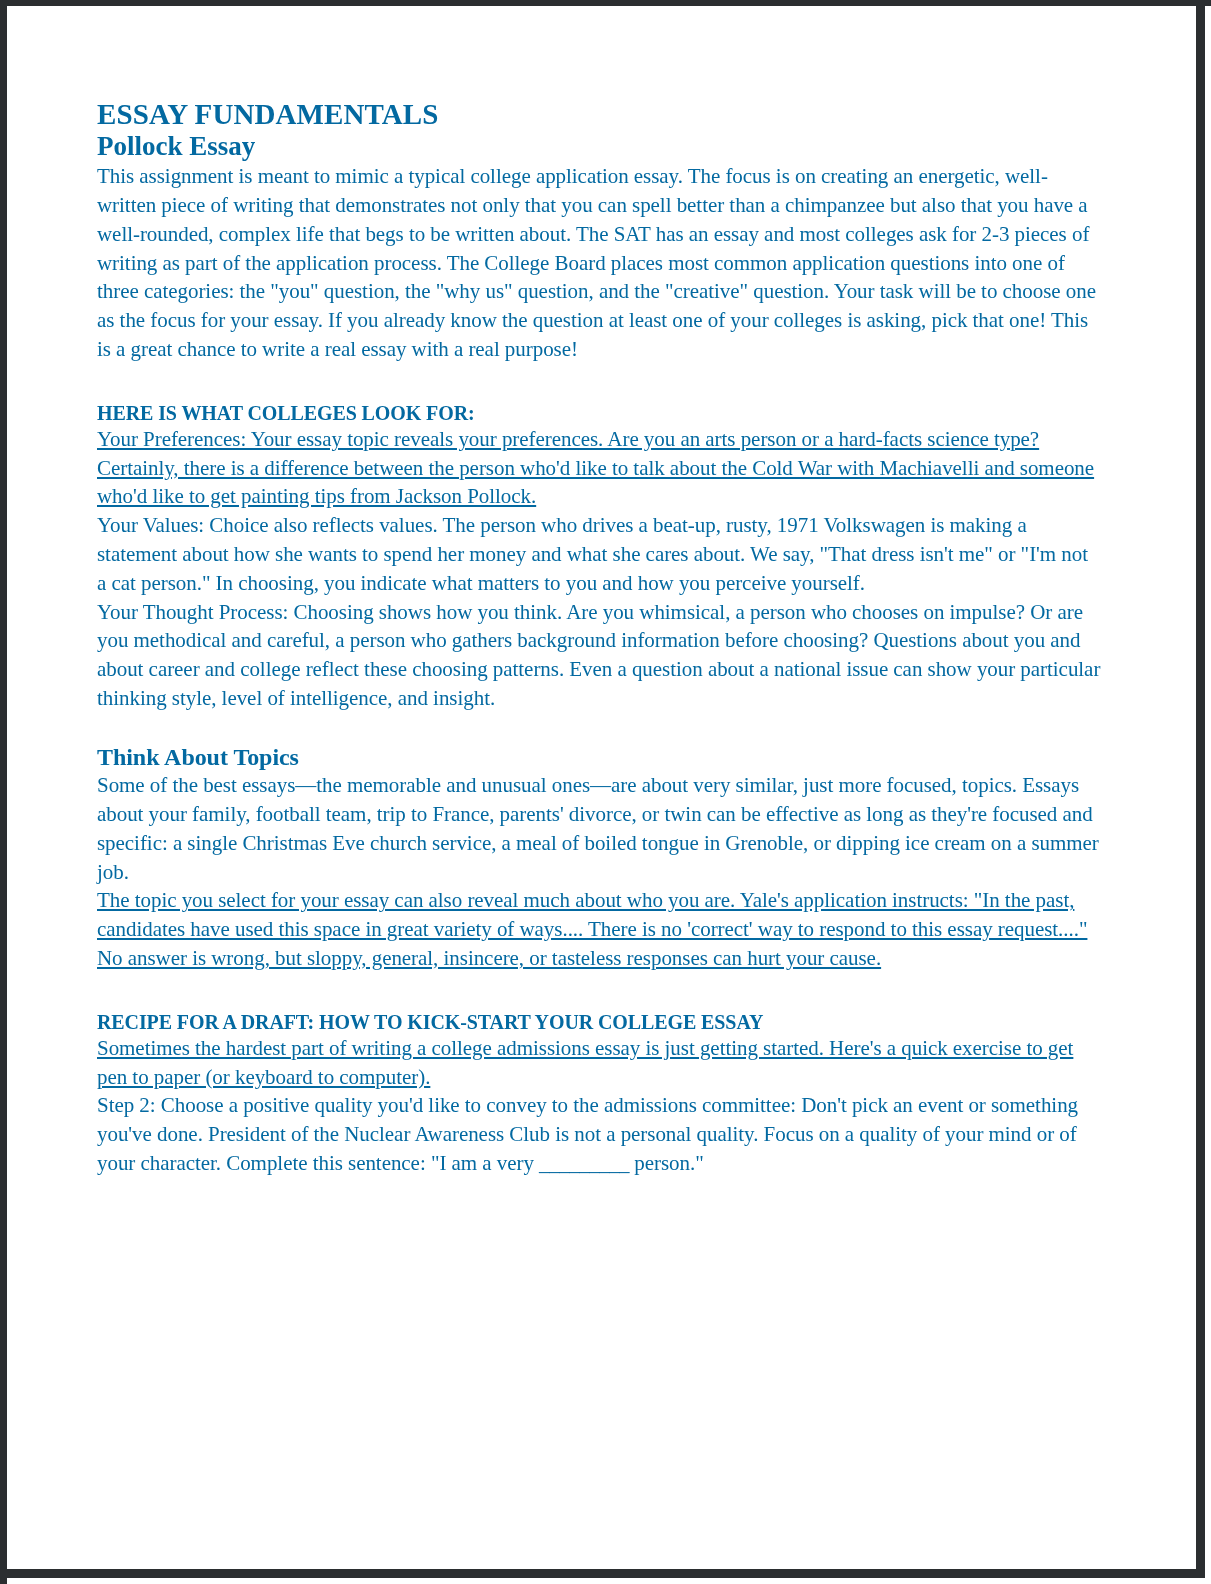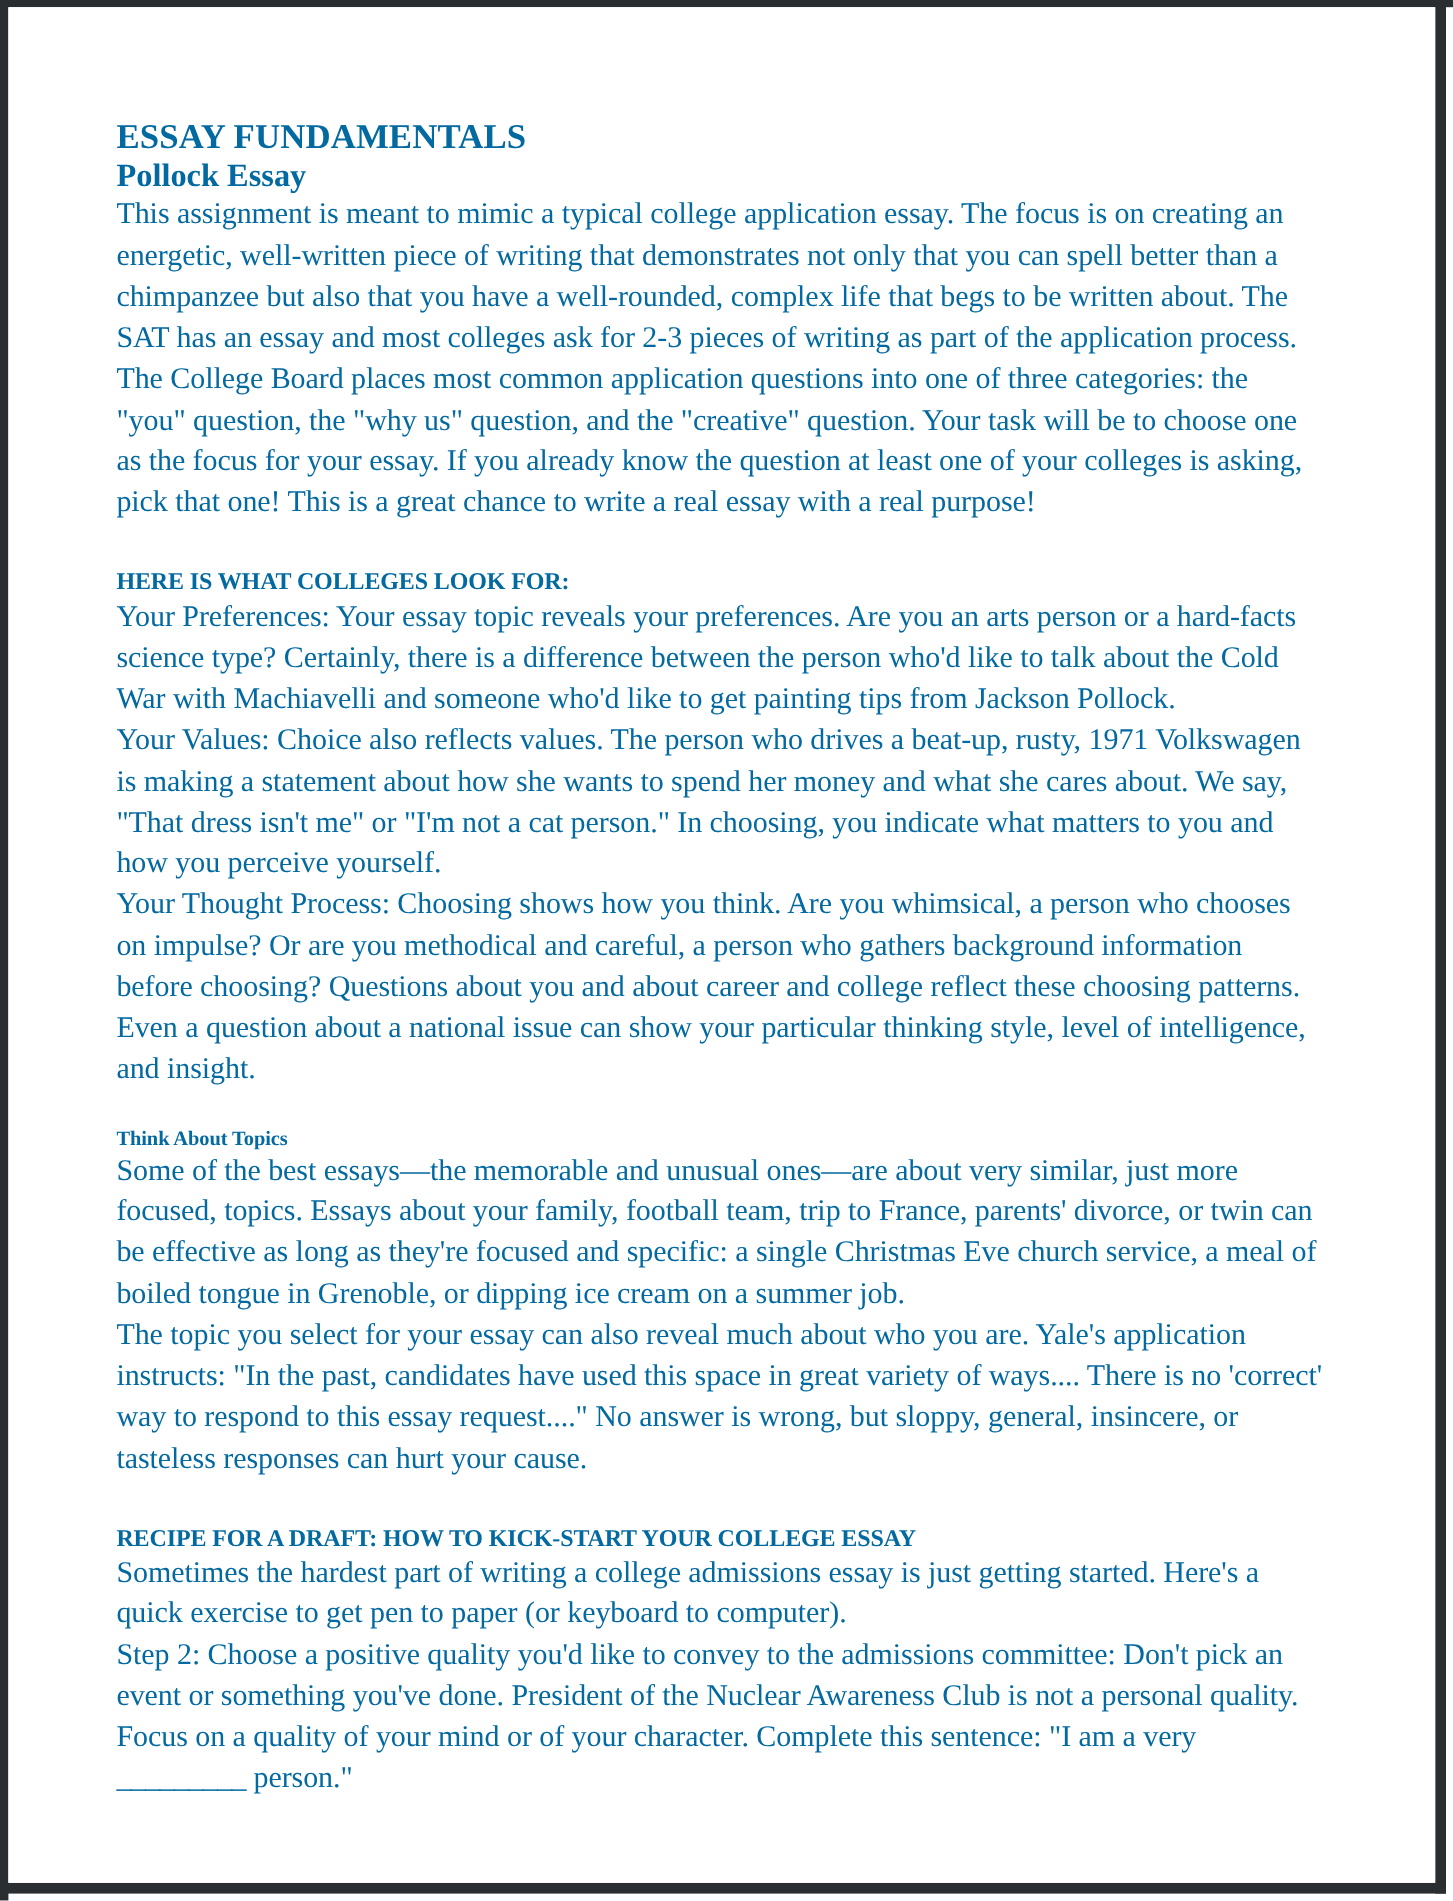--- a/index.html
+++ b/index.html
@@ -66,38 +66,38 @@
   .section-heading {
     font-size: 20px;
     font-weight: bold;
     line-height: 1.16;
     margin: 0;
     letter-spacing: -0.1px;
   }
   .section-heading.tight-top { margin-top: 38px; }
 
   .sub-heading {
-    font-size: 17px;
+    font-size: 24px;
     font-weight: bold;
     line-height: 1.2;
     margin: 0;
     letter-spacing: -0.05px;
   }
 
   p.body {
-    font-size: 25px;
+    font-size: 21px;
     line-height: 1.37;
     margin: 0;
     text-align: left;
     letter-spacing: -0.05px;
   }
 
   .gap-intro { margin-top: 34px; }
   .gap-para  { margin-top: 26px; }
-  .gap-none  { margin-top: 2px; }
+  .gap-none  { margin-top: 2px; text-decoration: underline; }
   .gap-sub   { margin-top: 30px; }
 
   .blank-line {
     text-decoration: none;
     letter-spacing: -0.5px;
   }
 </style>
 </head>
 <body>
 

